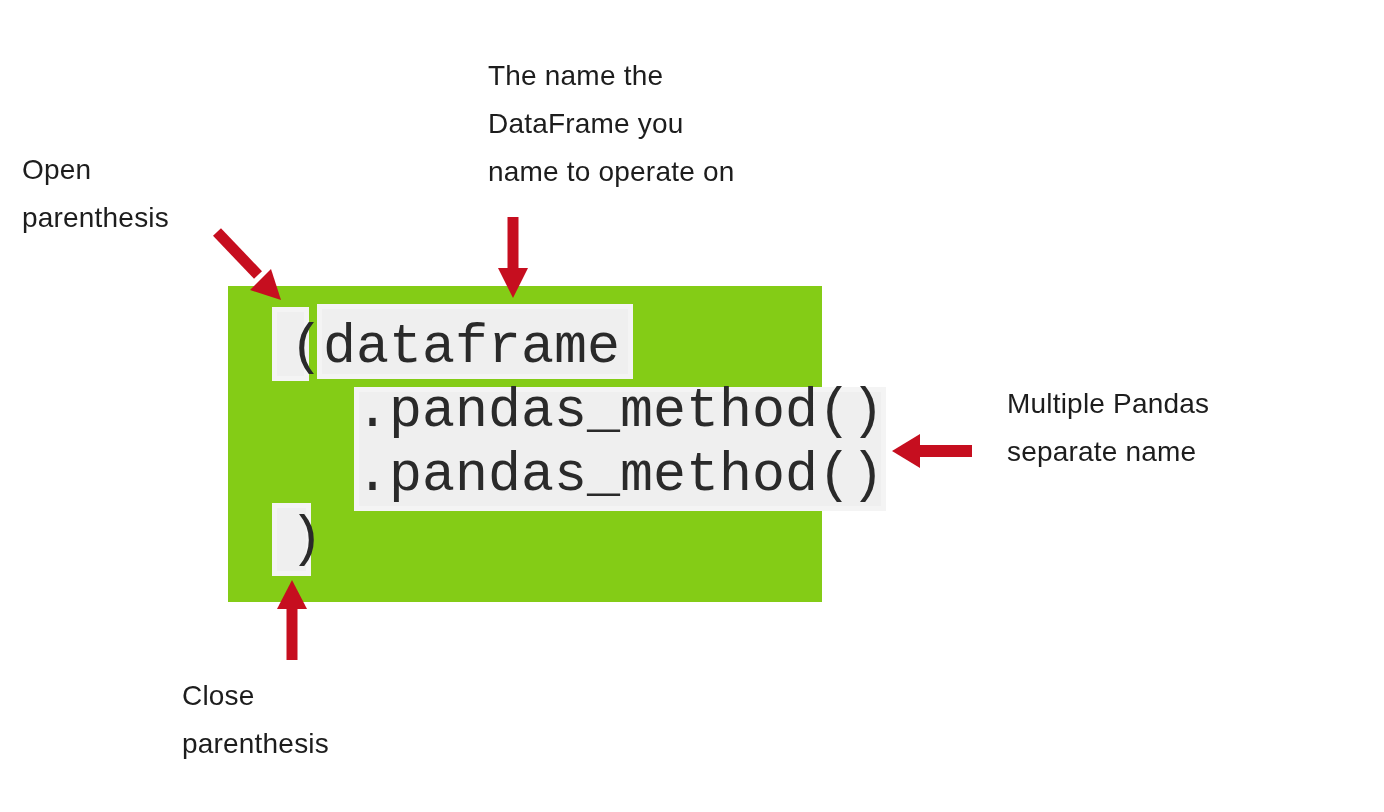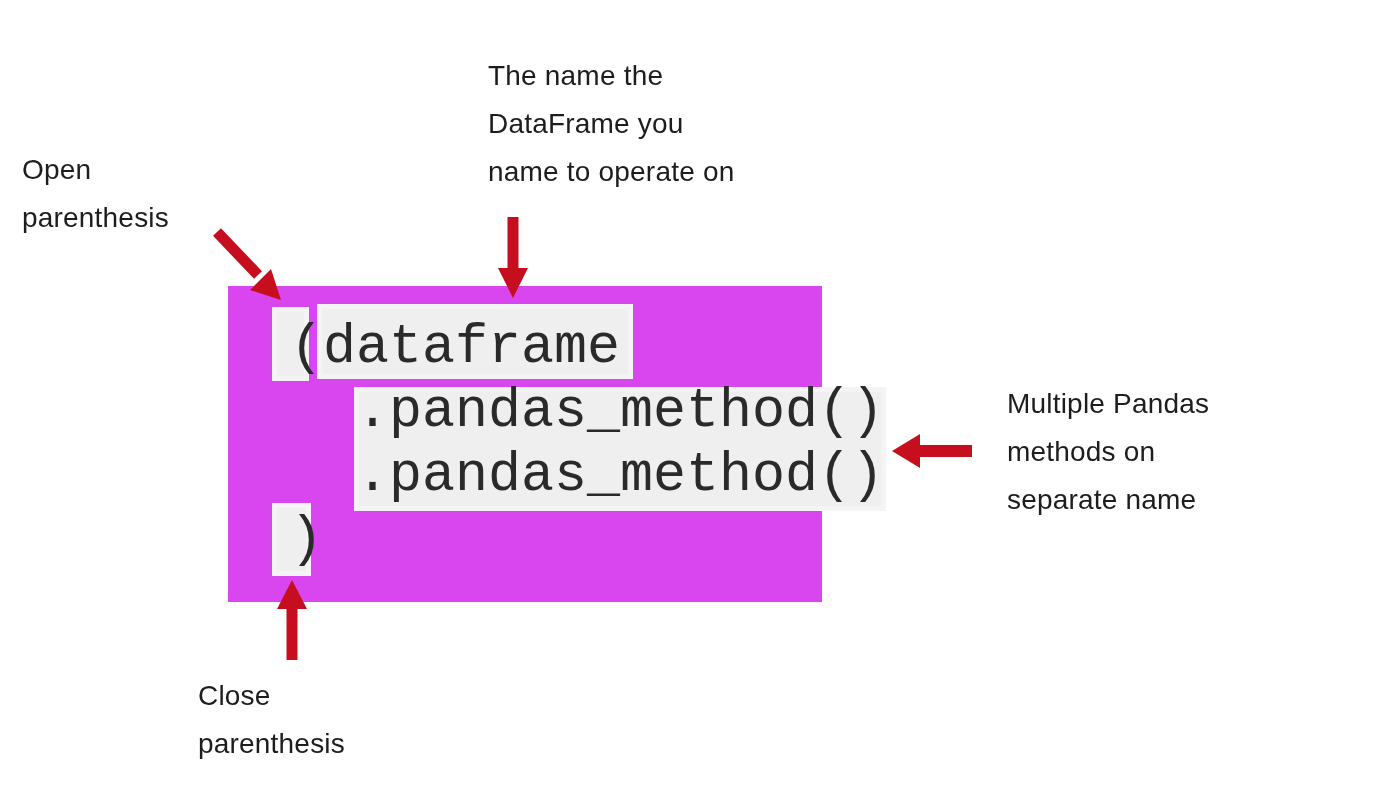--- a/index.html
+++ b/index.html
@@ -21,21 +21,21 @@
     font-weight:300;
     letter-spacing:0.2px;
   }
   .annotation .line{white-space:nowrap;}
 
   
   .code-block{
     position:absolute;
     left:228px;top:286px;
     width:594px;height:316px;
-    background:#d946ef;
+    background:#84cc16;
   }
   .hl-box{
     position:absolute;
     background:#efefef;
     border:5px solid #f4f4f4;
     box-sizing:border-box;
   }
   .hl-open{left:44px;top:21px;width:37px;height:74px;}
   .hl-df{left:89px;top:18px;width:316px;height:75px;}
   .hl-methods{left:126px;top:101px;width:532px;height:124px;}
@@ -67,25 +67,24 @@
   </div>
 
   <div class="annotation" style="left:488px;top:52px;">
     <div class="line">The name the</div>
     <div class="line">DataFrame you</div>
     <div class="line">name to operate on</div>
   </div>
 
   <div class="annotation" style="left:1007px;top:380px;">
     <div class="line">Multiple Pandas</div>
-    <div class="line">methods on</div>
     <div class="line">separate name</div>
   </div>
 
-  <div class="annotation" style="left:198px;top:672px;">
+  <div class="annotation" style="left:182px;top:672px;">
     <div class="line">Close</div>
     <div class="line">parenthesis</div>
   </div>
 
   <div class="code-block">
     <div class="hl-box hl-open"></div>
     <div class="hl-box hl-df"></div>
     <div class="hl-box hl-methods"></div>
     <div class="hl-box hl-close"></div>
 

